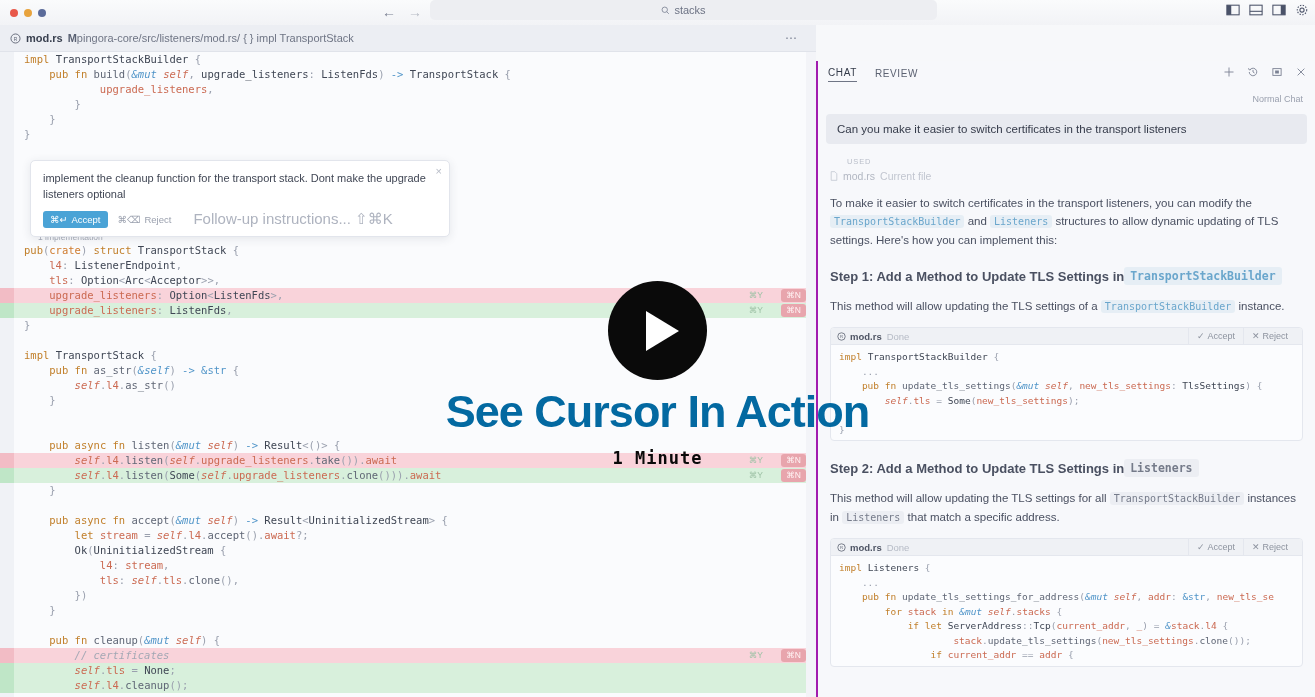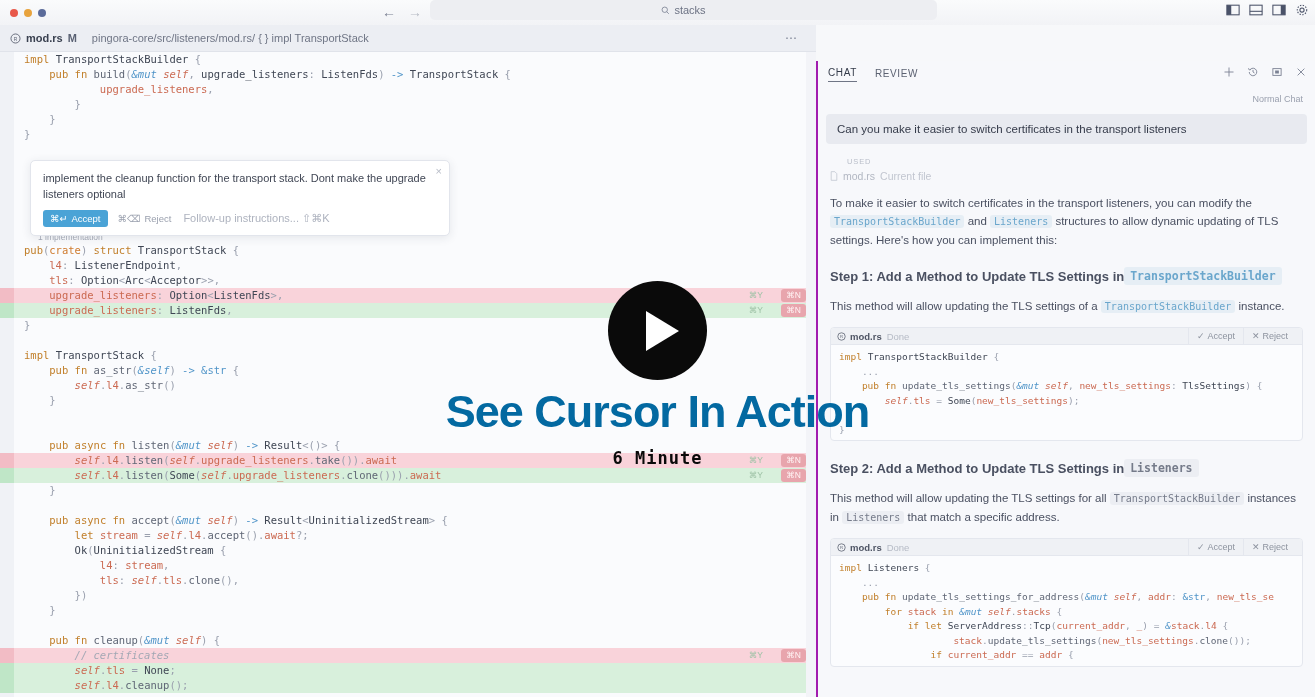--- a/index.html
+++ b/index.html
@@ -38,21 +38,21 @@
 
   
   .tabbar {
     position:absolute; left:0; top:25px; width:816px; height:27px;
     background:#eceef3; display:flex; align-items:center; padding-left:10px;
     font-size:11px; color:#3c4250; border-bottom:1px solid #e0e3ea;
   }
   .tabbar .rsicon { width:11px; height:11px; margin-right:5px; }
   .tabbar .fname { font-weight:600; color:#3a4150; }
   .tabbar .mflag { color:#5a6173; margin-left:5px; font-weight:600; }
-  .tabbar .crumb { color:#6f7585; margin-left:15px; }
+  .tabbar .crumb { color:#6f7585; margin-left:0; }
   .tabbar .dots { position:absolute; right:18px; color:#7b8193; letter-spacing:1px; font-size:12px; }
 
   
   .editor {
     position:absolute; left:0; top:52px; width:816px; height:645px;
     background:#fafbfd; overflow:hidden;
   }
   .gutterstrip { position:absolute; left:0; top:0; width:14px; height:100%; background:#f0f2f6; }
   .codearea { position:absolute; left:14px; top:0; right:0; bottom:0; }
   .scrollbar { position:absolute; right:0; top:0; width:10px; height:100%; background:#f3f4f8; }
@@ -99,21 +99,21 @@
     padding:9px 12px 8px 12px;
   }
   .promptbox .txt { font-size:11px; color:#404654; line-height:16px; }
   .promptbox .close { position:absolute; right:7px; top:4px; color:#b6bbc6; font-size:11px; cursor:pointer; }
   .promptrow { display:flex; align-items:center; gap:10px; margin-top:8px; }
   .btn-accept {
     background:#4aa3d6; color:#fff; font-size:9.5px; border-radius:3px;
     padding:3px 7px; display:flex; align-items:center; gap:4px; cursor:pointer;
   }
   .btn-reject { color:#9aa0ae; font-size:9.5px; display:flex; align-items:center; gap:4px; cursor:pointer; }
-  .followup { color:#aeb3bf; font-size:11px; margin-left:2px; }
+  .followup { color:#aeb3bf; font-size:15px; margin-left:12px; }
 
   
   .overlay { position:absolute; left:0; top:0; width:1315px; height:697px; pointer-events:none; }
   .playbtn {
     position:absolute; left:608px; top:281px; width:99px; height:99px;
     background:#0a0a0a; border-radius:50%; pointer-events:auto; cursor:pointer;
     display:flex; align-items:center; justify-content:center;
   }
   .playtri {
     width:0; height:0; border-left:33px solid #ffffff;
@@ -428,16 +428,16 @@
           <div class="ccline">                <span class="kw">if</span> <span class="st">current_addr</span> <span class="pn">==</span> <span class="st">addr</span> <span class="pn">{</span></div>
         </div>
     </div>
   </div>
 
   <div class="overlay">
     <div class="playbtn">
       <div class="playtri"></div>
     </div>
     <div class="ovtitle">See Cursor In Action</div>
-    <div class="ovsub">6 Minute</div>
+    <div class="ovsub">1 Minute</div>
   </div>
 
 </div>
 
 </body></html>

